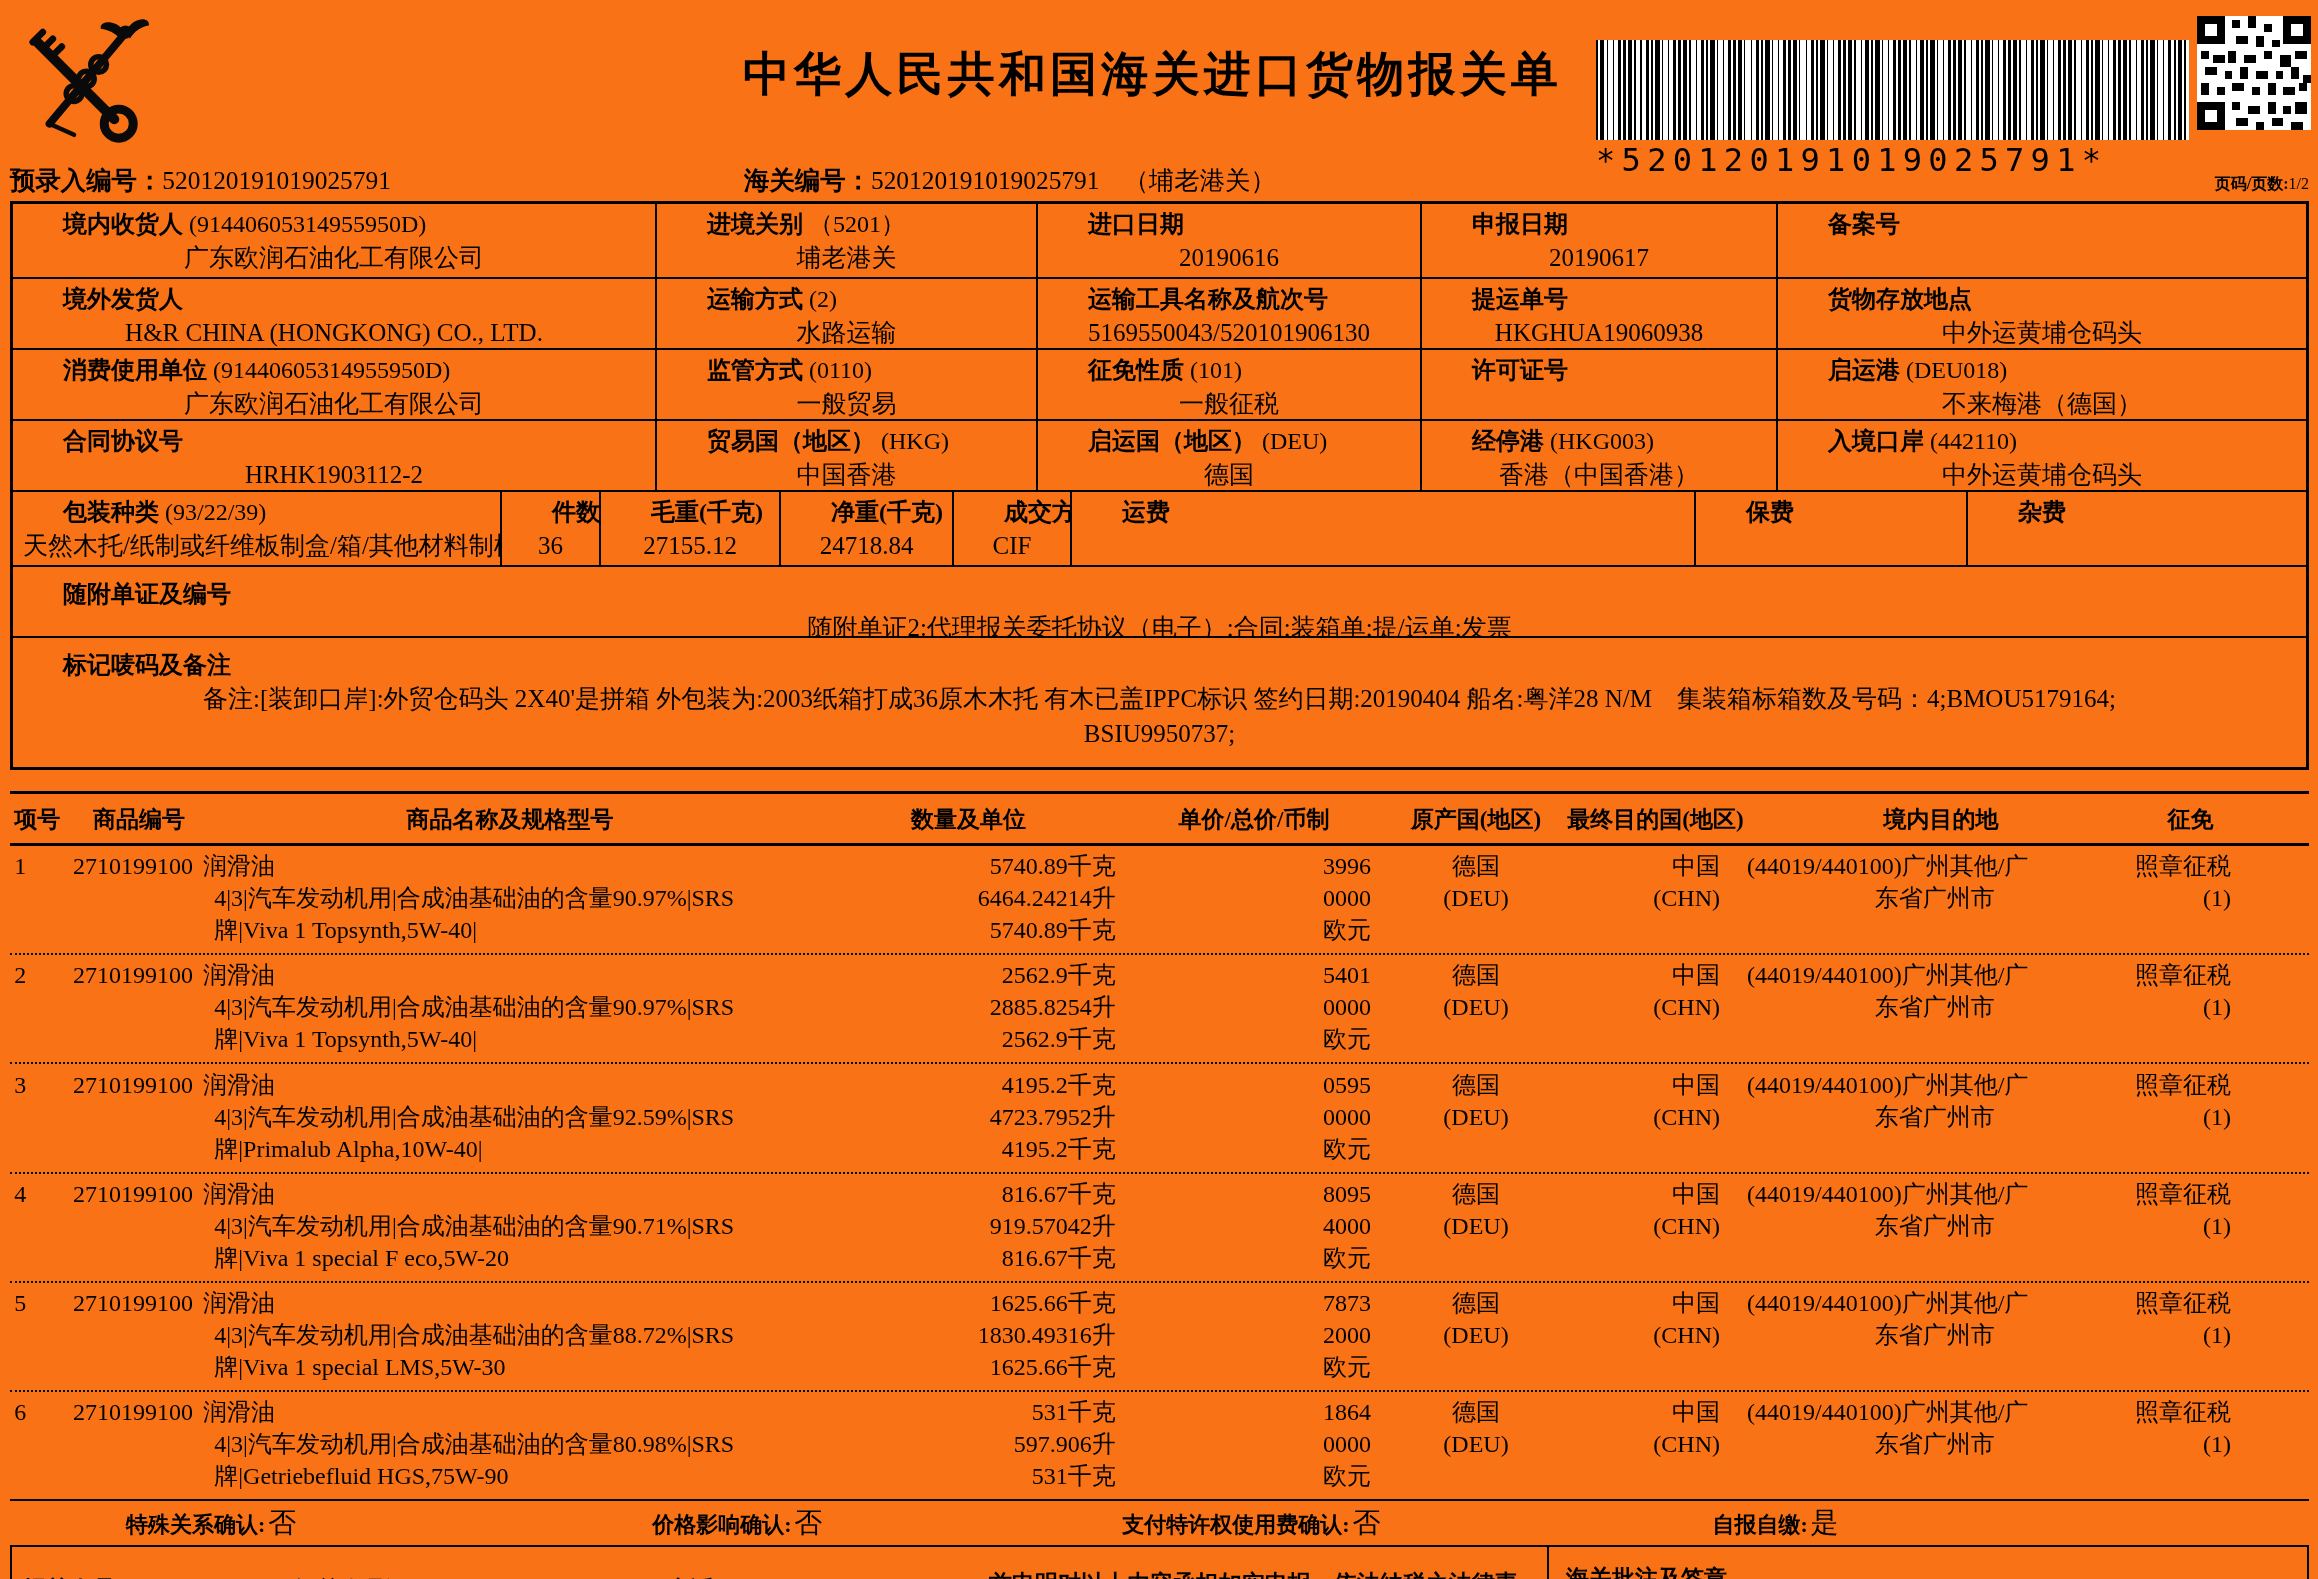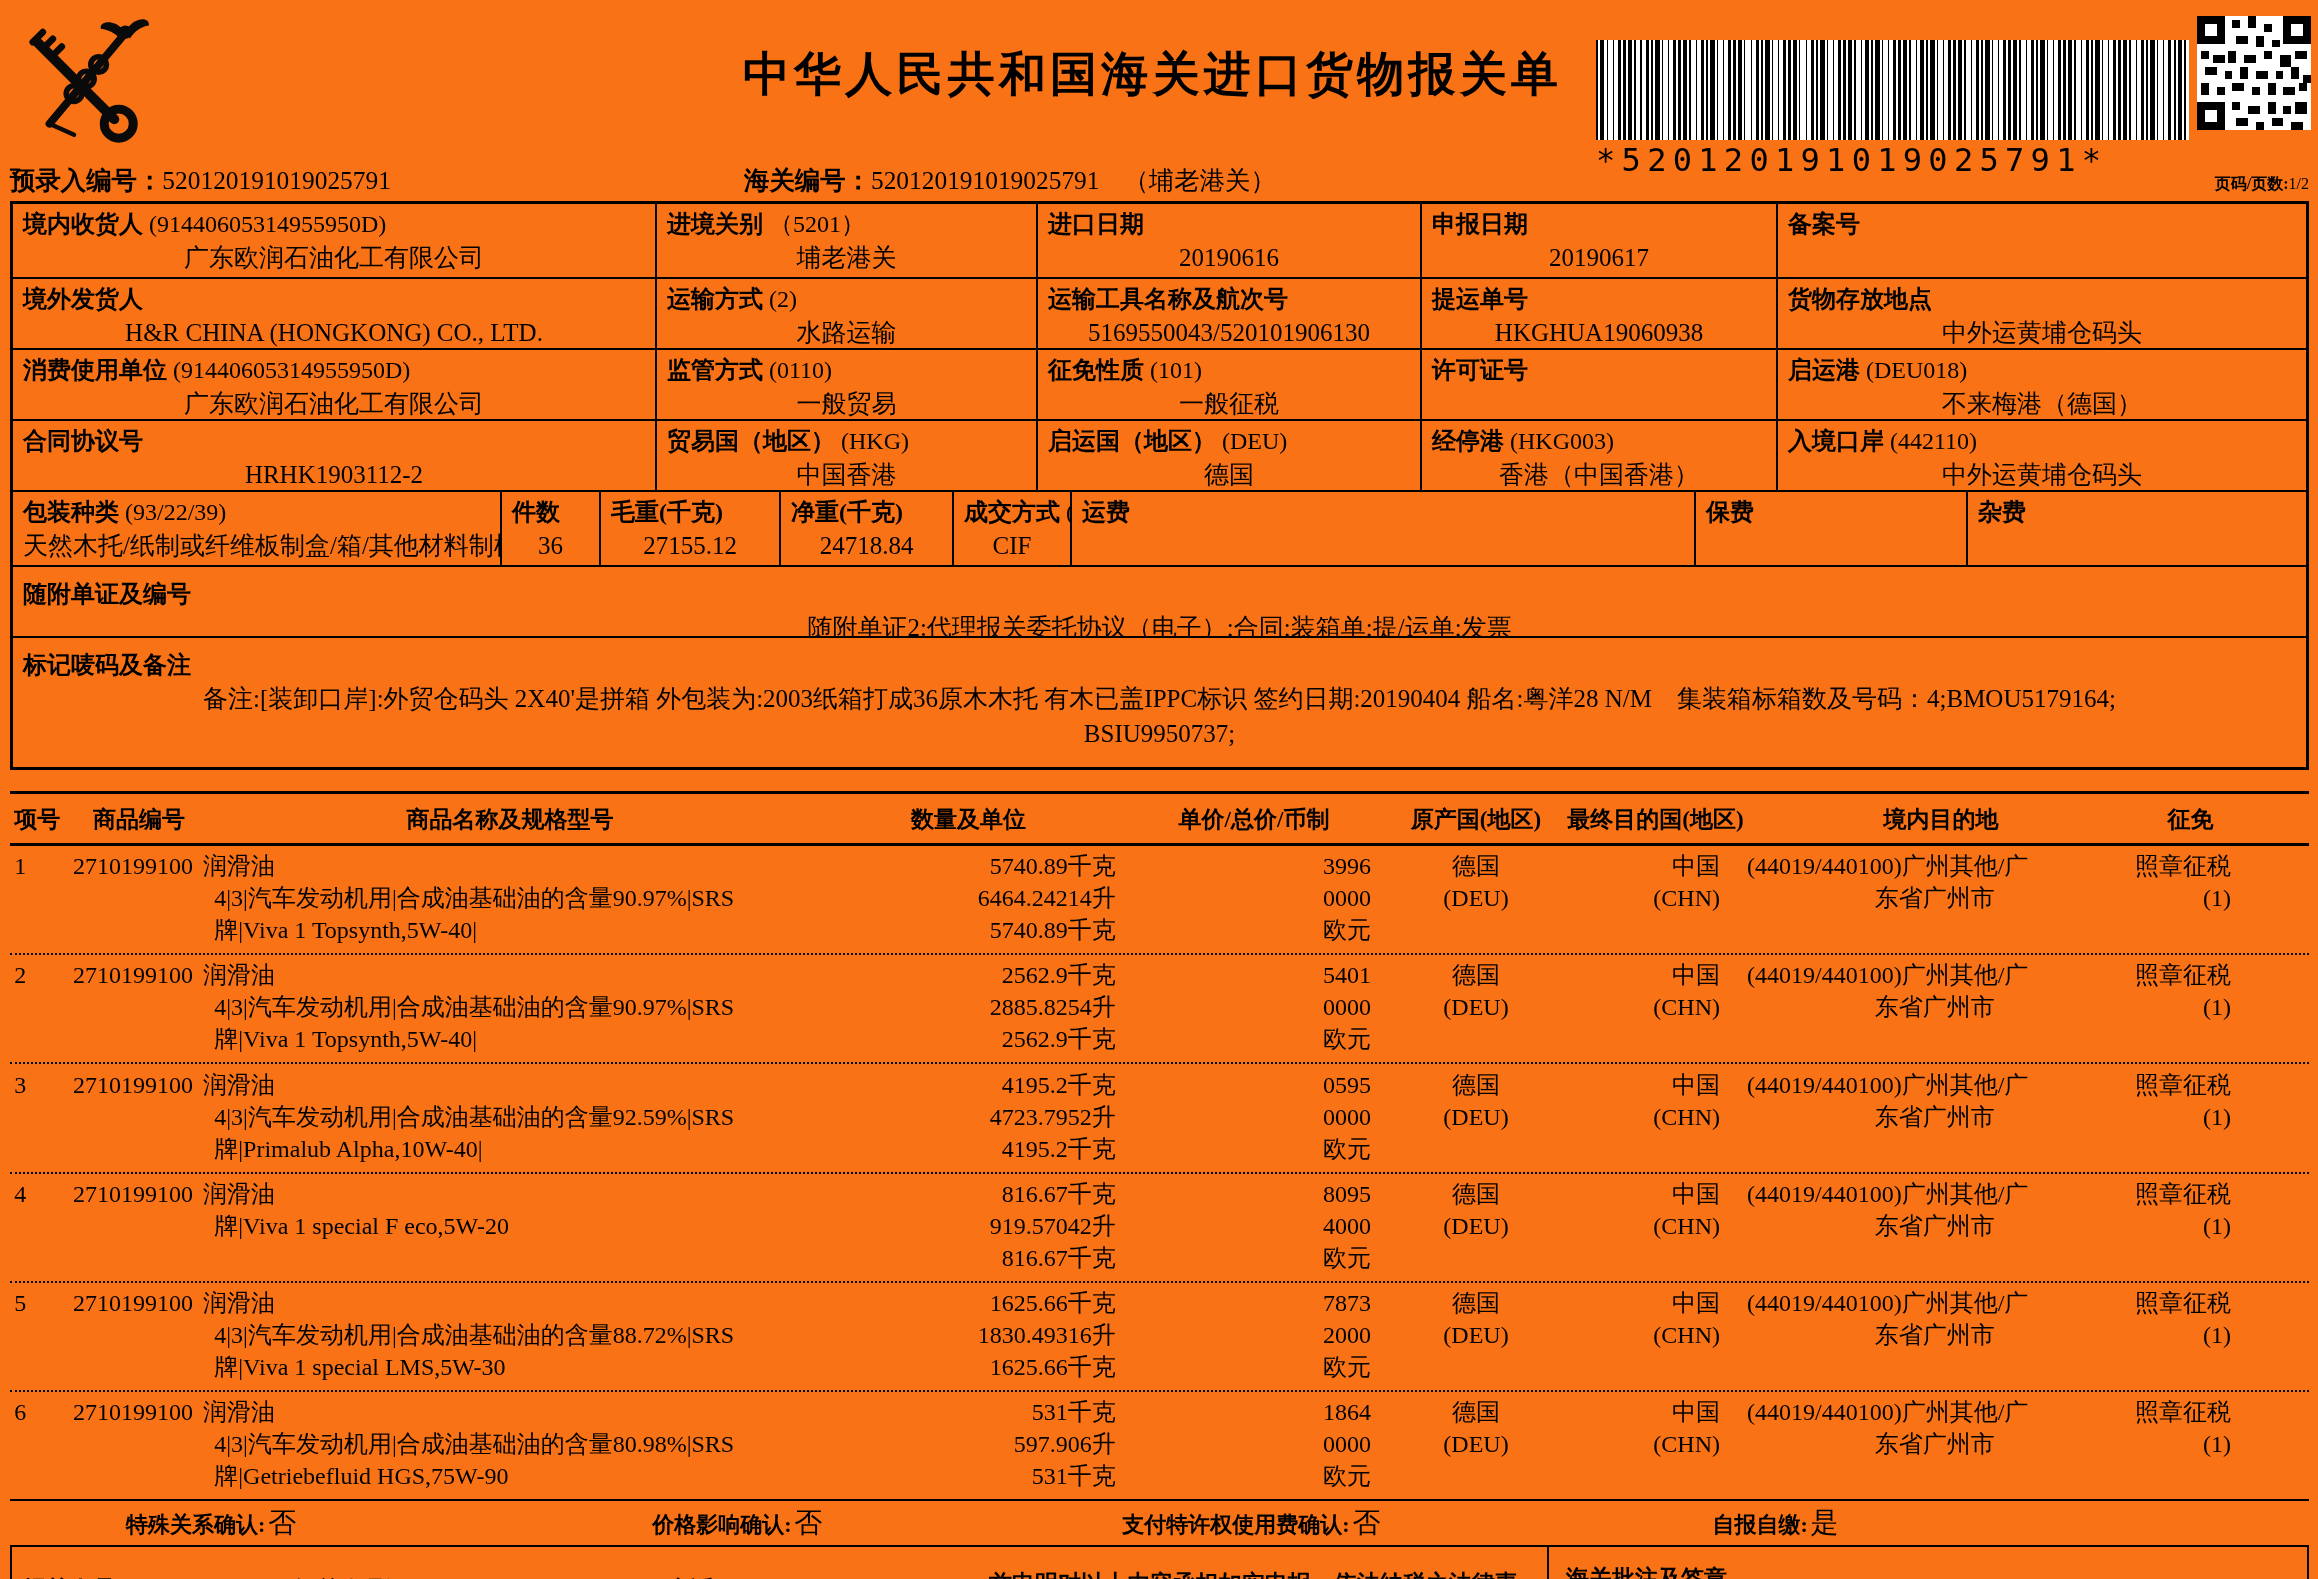--- a/index.html
+++ b/index.html
@@ -40,21 +40,21 @@
   .sh-port{margin-left:24px;}
   .sh-page{margin-left:auto;font-size:16px;}
   
   .info{border:3.5px solid #000;}
   .irow{display:grid;border-top:2.1px solid #000;}
   .irow:first-child{border-top:none;}
   .cols5{grid-template-columns:642px 381px 384px 356px auto;}
   .cols8{grid-template-columns:487px 99px 180px 173px 118px 624px 272px auto;}
   .cell{border-left:2.1px solid #000;padding:4.2px 10px 2.8px 10px;overflow:hidden;}
   .cell:first-child{border-left:none;}
-  .lbl{font-size:24px;line-height:32px;white-space:nowrap;}
+  .lbl{font-size:24px;line-height:32px;white-space:nowrap;margin-left:40px;}
   .lbl .b{font-weight:bold;}
   .val{font-size:25px;line-height:35px;white-space:nowrap;text-align:center;}
   .h100{height:73px;}
   .h95{height:69px;}
   .h105{height:73px;}
   .full{padding:11px 10px;}
   
   .gap{height:21px;}
   .goods{border-top:3.5px solid #000;}
   .grow{display:grid;grid-template-columns:63px 130px 614px 303px 268px 176px 183px 388px auto;}
@@ -465,20 +465,21 @@
 
     <div class="grow item">
       <div class="gcell" style="padding-left:4.2px;">
             <div>4</div>
           </div>
       <div class="gcell">
             <div>2710199100</div>
           </div>
       <div class="gcell">
         <div>润滑油</div>
+        <div class="ind">4|3|汽车发动机用|合成油基础油的含量90.71%|SRS</div>
         <div class="ind">牌|Viva 1 special F eco,5W-20</div>
       </div>
       <div class="gcell ta-r qtycol">
         <div>816.67千克</div>
             <div>919.57042升</div>
             <div>816.67千克</div>
       </div>
       <div class="gcell ta-r pricecol">
         <div>8095</div>
             <div>4000</div>

